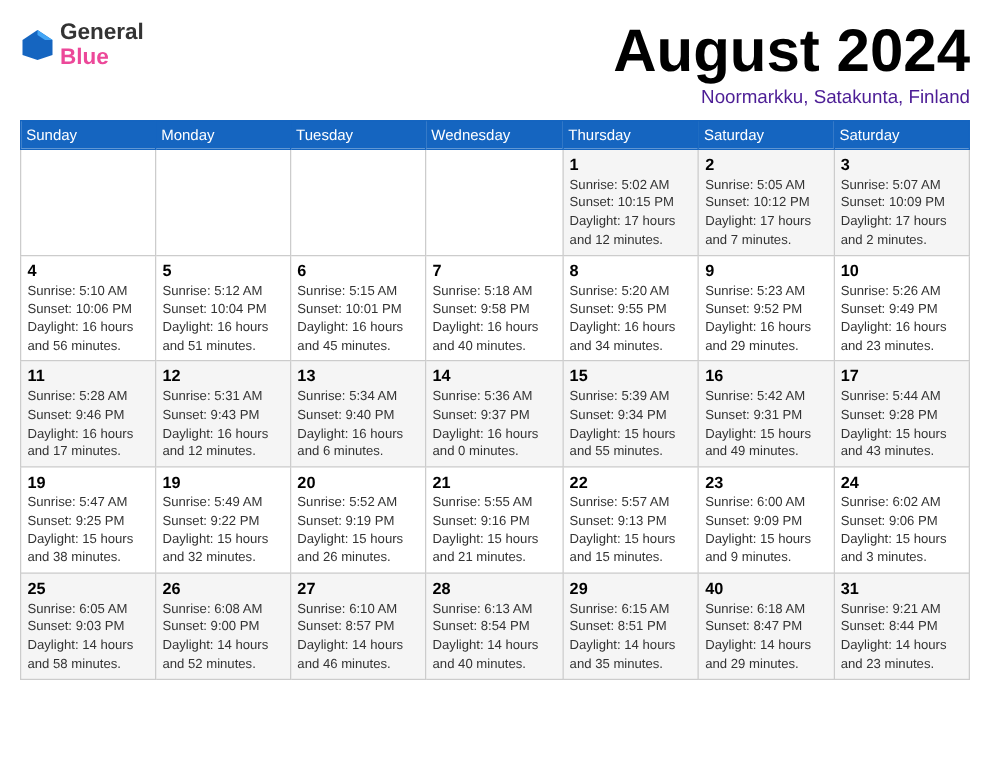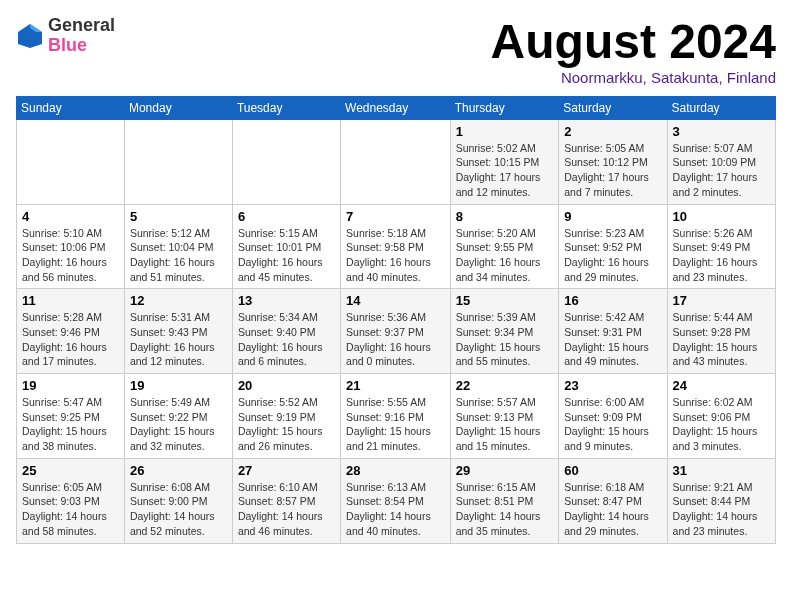--- a/index.html
+++ b/index.html
@@ -332,21 +332,21 @@
 and 40 minutes.</div>
         </td>
         <td>
           <div class="day-number">29</div>
           <div class="day-info" style="white-space: pre-line;">Sunrise: 6:15 AM
 Sunset: 8:51 PM
 Daylight: 14 hours
 and 35 minutes.</div>
         </td>
         <td>
-          <div class="day-number">60</div>
+          <div class="day-number">40</div>
           <div class="day-info" style="white-space: pre-line;">Sunrise: 6:18 AM
 Sunset: 8:47 PM
 Daylight: 14 hours
 and 29 minutes.</div>
         </td>
         <td>
           <div class="day-number">31</div>
           <div class="day-info" style="white-space: pre-line;">Sunrise: 9:21 AM
 Sunset: 8:44 PM
 Daylight: 14 hours

